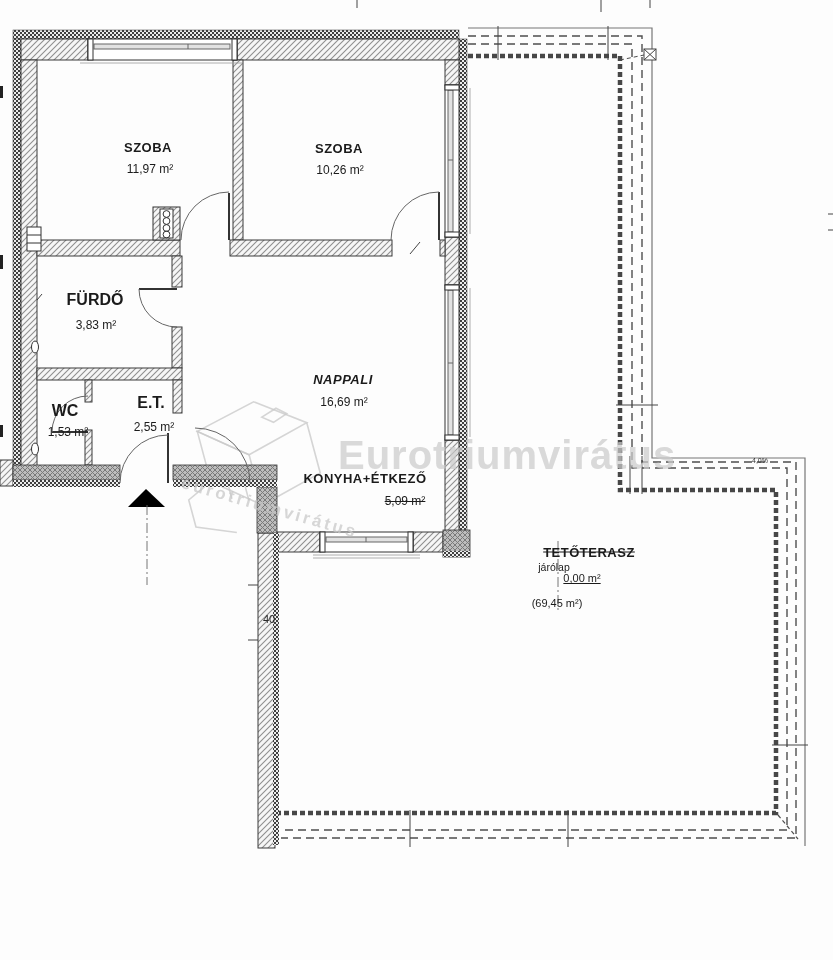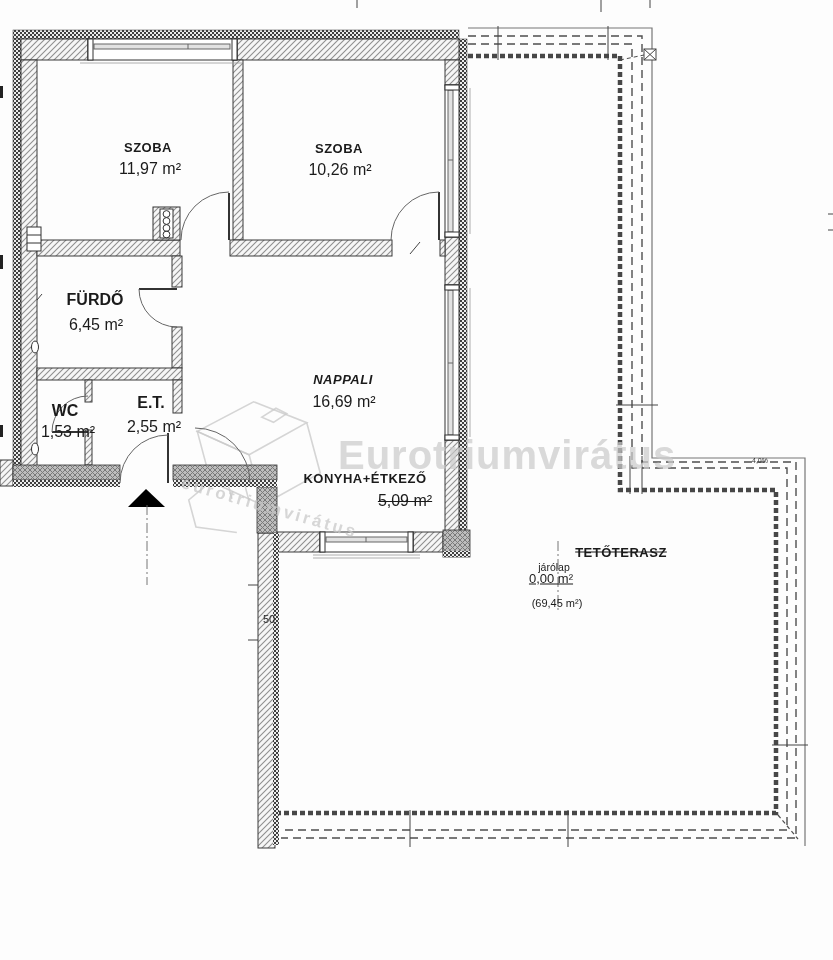--- a/index.html
+++ b/index.html
@@ -2,21 +2,21 @@
 <html><head>
 <meta charset="utf-8">
 <style>
   html,body{margin:0;padding:0;background:#ffffff;}
   #plan{position:relative;width:833px;height:960px;background:#fdfdfd;overflow:hidden;
         font-family:"Liberation Sans",sans-serif;}
   #plan svg{position:absolute;left:0;top:0;}
   .lbl{position:absolute;transform:translate(-50%,-50%);white-space:nowrap;color:#1b1b1b;
        font-family:"Liberation Sans",sans-serif;z-index:5;}
   .room-name{font-weight:bold;font-size:13px;letter-spacing:.5px;}
-  .room-area{font-size:16px;}
+  .room-area{font-size:12px;}
   .small-name{font-weight:bold;font-size:16px;}
   .strike{text-decoration:line-through;margin-left:39px;}
   .underln{text-decoration:underline;}
   .wm-text{position:absolute;left:338px;top:433px;z-index:9;font-weight:bold;font-size:40px;
            letter-spacing:1px;color:rgba(203,203,203,0.72);font-family:"Liberation Sans",sans-serif;}
   .wm-logo-text{position:absolute;left:178px;top:498px;z-index:8;font-weight:bold;font-size:17px;
            letter-spacing:3px;color:rgba(200,200,200,0.75);transform:rotate(16deg);
            font-family:"Liberation Sans",sans-serif;}
   .tiny{font-size:7px;color:#333;}
   .dim{font-size:11px;color:#2a2a2a;}
@@ -194,38 +194,38 @@
   </g>
 </svg>
 
 <div class="lbl room-name" style="left:148px;top:147px;">SZOBA</div>
 <div class="lbl room-area" style="left:150px;top:169px;">11,97 m²</div>
 
 <div class="lbl room-name" style="left:339px;top:148px;">SZOBA</div>
 <div class="lbl room-area" style="left:340px;top:170px;">10,26 m²</div>
 
 <div class="lbl small-name" style="left:95px;top:300px;">FÜRDŐ</div>
-<div class="lbl room-area" style="left:96px;top:325px;">6,45 m²</div>
+<div class="lbl room-area" style="left:96px;top:325px;">3,83 m²</div>
 
 <div class="lbl small-name" style="left:65px;top:411px;">WC</div>
 <div class="lbl room-area" style="left:68px;top:432px;text-align:right;">1,53 m²</div>
 
 <div class="lbl small-name" style="left:151px;top:403px;">E.T.</div>
 <div class="lbl room-area" style="left:154px;top:427px;">2,55 m²</div>
 
 <div class="lbl room-name" style="left:343px;top:379px;font-style:italic;">NAPPALI</div>
 <div class="lbl room-area" style="left:344px;top:402px;">16,69 m²</div>
 
 <div class="lbl room-name" style="left:365px;top:478px;">KONYHA+ÉTKEZŐ</div>
 <div class="lbl room-area strike" style="left:366px;top:501px;">5,09 m²</div>
 
-<div class="lbl room-name strike" style="left:582px;top:552px;">TETŐTERASZ</div>
+<div class="lbl room-name strike" style="left:550px;top:552px;">TETŐTERASZ</div>
 <div class="lbl" style="left:554px;top:567px;font-size:10.5px;">járólap</div>
-<div class="lbl underln" style="left:551px;top:578px;font-size:13px;">0,00 m²</div>
+<div class="lbl underln" style="left:582px;top:578px;font-size:11px;">0,00 m²</div>
 <div class="lbl" style="left:557px;top:590px;font-size:11px;margin-top:13px;">(69,45 m²)</div>
 <div class="lbl tiny" style="left:760px;top:460px;">4,0%</div>
 
-<div class="lbl dim" style="left:269px;top:619px;">50</div>
+<div class="lbl dim" style="left:269px;top:619px;">40</div>
 
 <div class="wm-text">Eurotriumvirátus</div>
 <div class="wm-logo-text">eurotriumvirátus</div>
 
 </div>
 
 </body></html>

